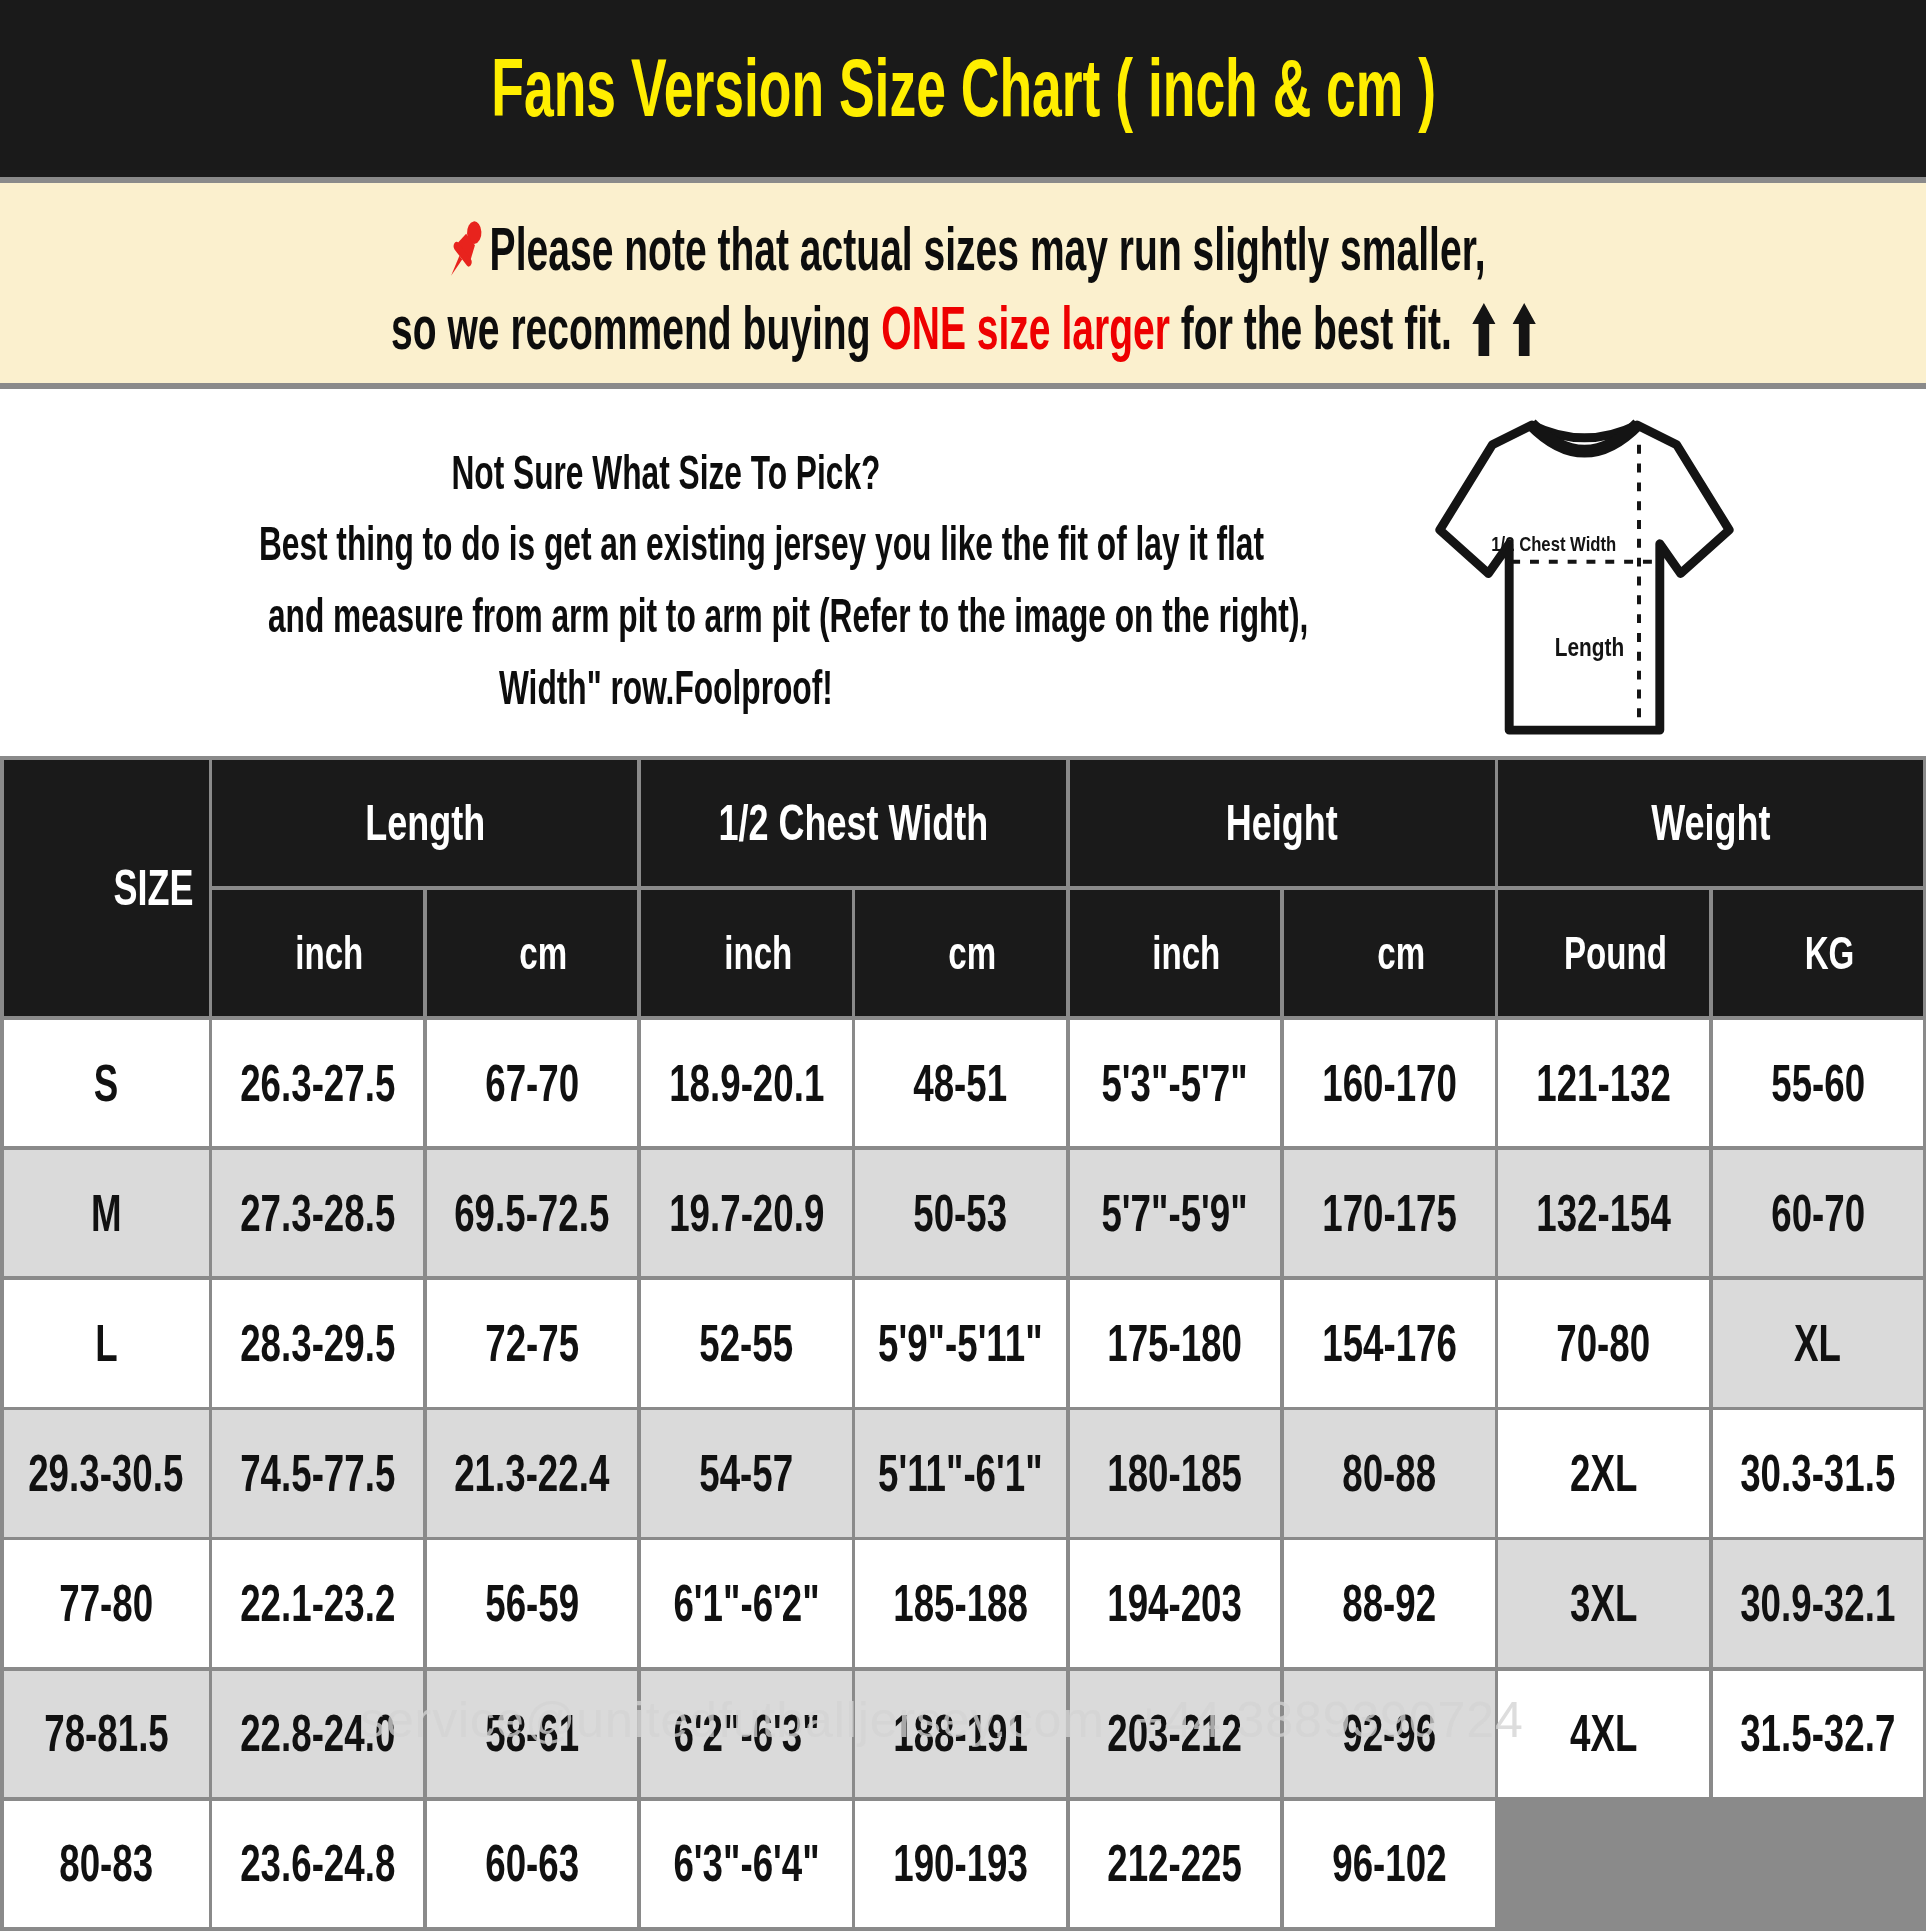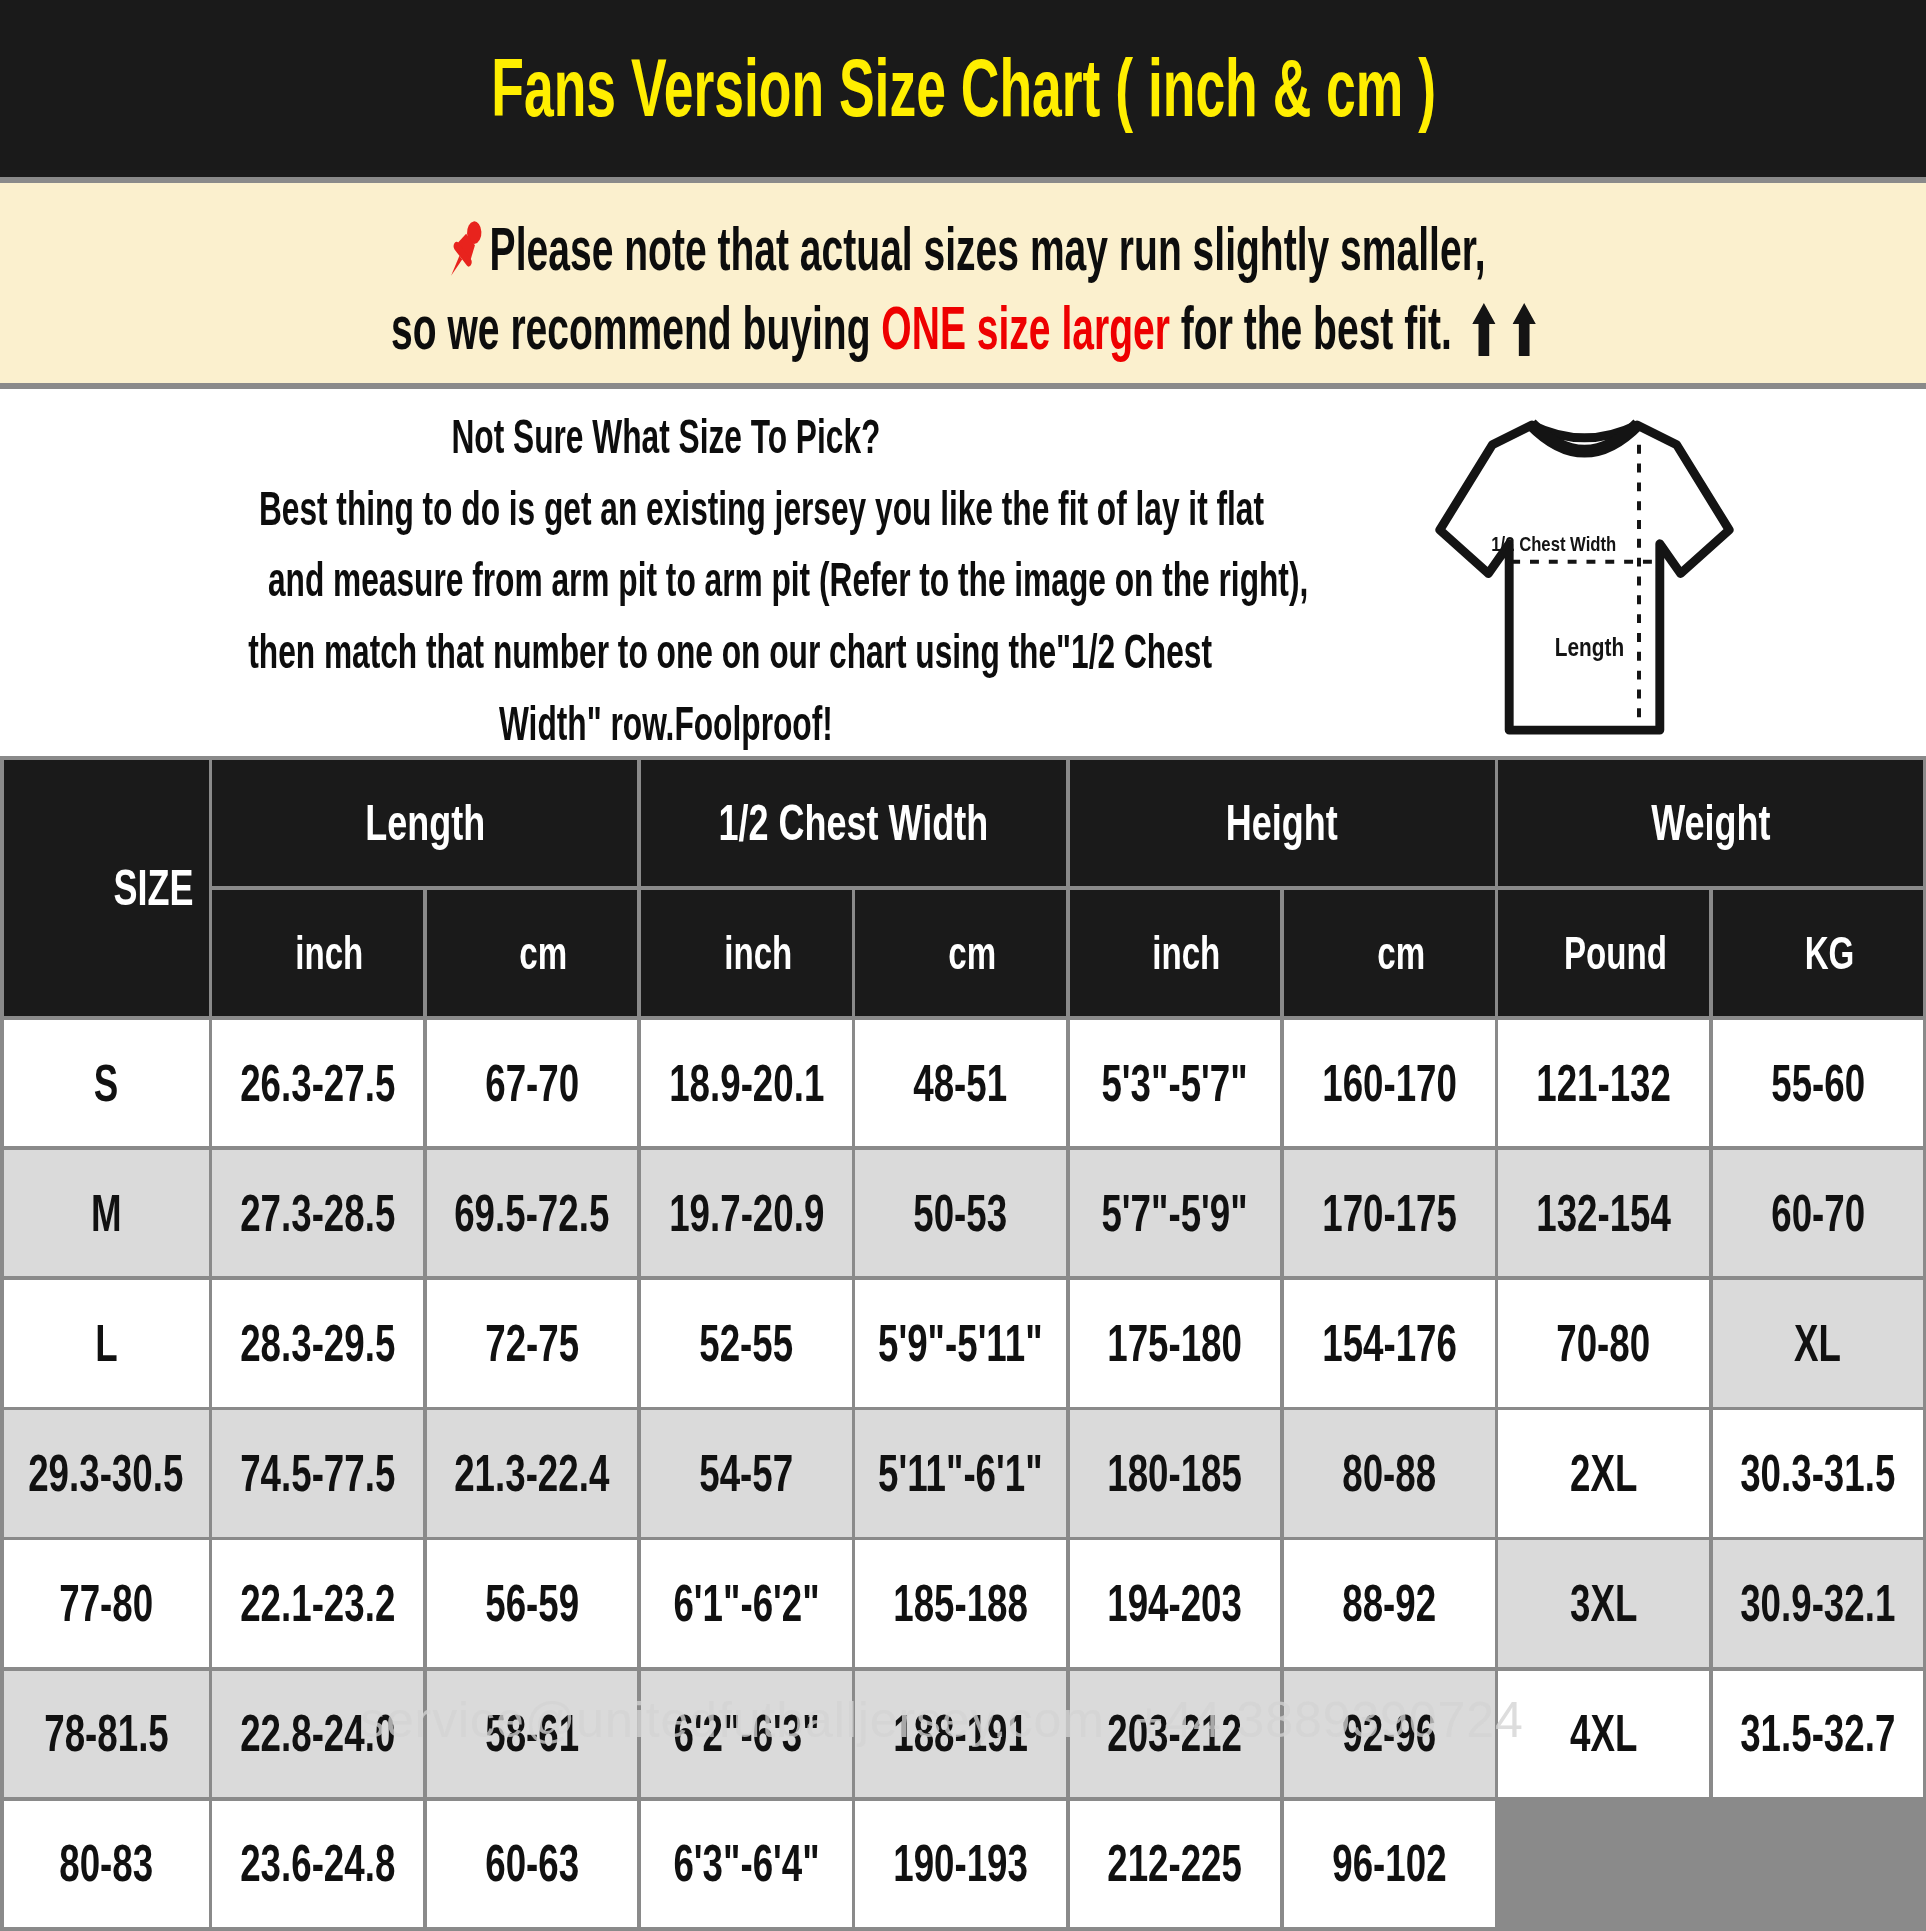--- a/index.html
+++ b/index.html
@@ -95,21 +95,20 @@
       </span>
     </div>
   </section>
   <div class="divider thin"></div>
 
   <section class="guide">
     <div class="guide-text">
       <div class="gline"><span class="cn">Not Sure What Size To Pick?</span></div>
       <div class="gline"><span class="cn">Best thing to do is get an existing jersey you like the fit of lay it flat</span></div>
       <div class="gline"><span class="cn">and measure from arm pit to arm pit (Refer to the image on the right),</span></div>
-      <div class="gline"><span class="cn">then match that number to one on our chart using the"1/2 Chest</span></div>
       <div class="gline"><span class="cn">Width" row.Foolproof!</span></div>
     </div>
     <div class="shirt-box">
       <svg viewBox="0 0 300 330">
         <path d="M97,10 Q150,36 203,10 L243,30 L296,116 L247,160 L226,130 L226,318 L74,318 L74,130 L53,160 L4,116 L57,30 Z" fill="#ffffff" stroke="#141414" stroke-width="9" stroke-linejoin="round"></path>
         <path d="M96,9 Q150,64 204,9" fill="none" stroke="#141414" stroke-width="13"></path>
         <line x1="76" y1="148" x2="228" y2="148" stroke="#141414" stroke-width="4" stroke-dasharray="9 10"></line>
         <line x1="205" y1="30" x2="205" y2="314" stroke="#141414" stroke-width="4" stroke-dasharray="9 10"></line>
         <text class="svg-cond" x="56" y="137" font-size="21" textLength="126" lengthAdjust="spacingAndGlyphs">1/2 Chest Width</text>
         <text class="svg-cond" x="120" y="243" font-size="26" textLength="70" lengthAdjust="spacingAndGlyphs">Length</text>

